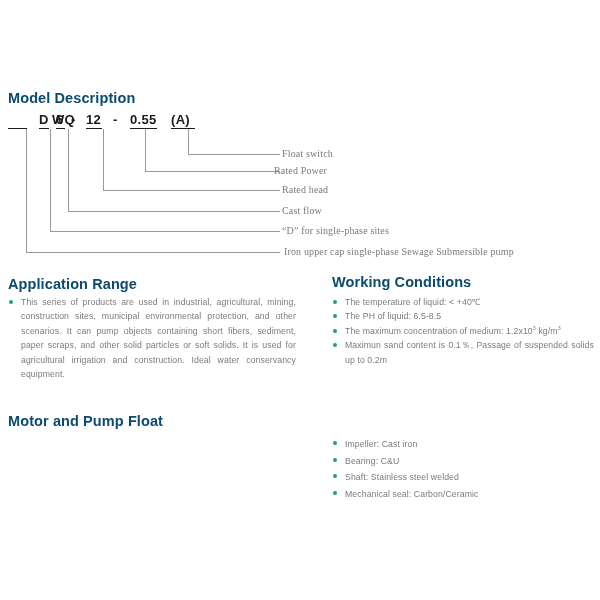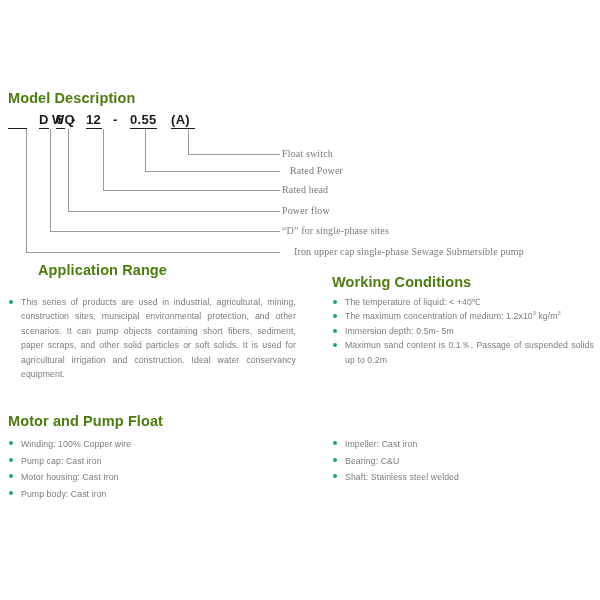--- a/index.html
+++ b/index.html
@@ -14,21 +14,21 @@
     color: #6e6e6e;
     position: relative;
     overflow: hidden;
   }
 
   .page { position: absolute; inset: 0; }
 
   
   .heading {
     position: absolute;
-    color: #4d7c0f;
+    color: #0c4a6e;
     font-size: 14.5px;
     font-weight: 700;
     letter-spacing: 0.1px;
     white-space: nowrap;
   }
 
   
   .model-code {
     position: absolute;
     left: 8px;
@@ -126,62 +126,57 @@
     </div>
 
   <div id="leader-layer">
       <div class="leader-v" style="left: 188px; top: 129px; height: 25px;"></div>
       <div class="leader-h" style="left: 188px; top: 154px; width: 84px;"></div>
       <div class="leader-h" style="left: 272px; top: 154px; width: 8px;"></div>
       <div class="leader-label" style="left: 282px; top: 149px;">Float switch</div>
       <div class="leader-v" style="left: 145px; top: 129px; height: 42px;"></div>
       <div class="leader-h" style="left: 145px; top: 171px; width: 127px;"></div>
       <div class="leader-h" style="left: 272px; top: 171px; width: 8px;"></div>
-      <div class="leader-label" style="left: 290px; top: 166px;">Rated Power</div>
+      <div class="leader-label" style="left: 274px; top: 166px;">Rated Power</div>
       <div class="leader-v" style="left: 103px; top: 129px; height: 61px;"></div>
       <div class="leader-h" style="left: 103px; top: 190px; width: 169px;"></div>
       <div class="leader-h" style="left: 272px; top: 190px; width: 8px;"></div>
       <div class="leader-label" style="left: 282px; top: 185px;">Rated head</div>
       <div class="leader-v" style="left: 68px; top: 129px; height: 82px;"></div>
       <div class="leader-h" style="left: 68px; top: 211px; width: 204px;"></div>
       <div class="leader-h" style="left: 272px; top: 211px; width: 8px;"></div>
-      <div class="leader-label" style="left: 282px; top: 206px;">Power flow</div>
+      <div class="leader-label" style="left: 282px; top: 206px;">Cast flow</div>
       <div class="leader-v" style="left: 50px; top: 129px; height: 102px;"></div>
       <div class="leader-h" style="left: 50px; top: 231px; width: 222px;"></div>
       <div class="leader-h" style="left: 272px; top: 231px; width: 8px;"></div>
       <div class="leader-label" style="left: 282px; top: 226px;">“D” for single-phase sites</div>
       <div class="leader-v" style="left: 26px; top: 129px; height: 123px;"></div>
       <div class="leader-h" style="left: 26px; top: 252px; width: 246px;"></div>
       <div class="leader-h" style="left: 272px; top: 252px; width: 8px;"></div>
-      <div class="leader-label" style="left: 294px; top: 247px;">Iron upper cap single-phase Sewage Submersible pump</div>
+      <div class="leader-label" style="left: 284px; top: 247px;">Iron upper cap single-phase Sewage Submersible pump</div>
     </div>
 
-  <div class="heading" style="left:8px; top:262px;margin-left:30px;">Application Range</div>
+  <div class="heading" style="left:8px; top:276px;">Application Range</div>
 
   <div class="col" style="left:8px; top:295px; width:288px;" id="app-range-list">
       <div class="bullet-item justify">This series of products are used in industrial, agricultural, mining, construction sites, municipal environmental protection, and other scenarios. It can pump objects containing short fibers, sediment, paper scraps, and other solid particles or soft solids. It is used for agricultural irrigation and construction. Ideal water conservancy equipment.</div>
     </div>
 
   <div class="heading" style="left:332px; top:274px;">Working Conditions</div>
 
   <div class="col" style="left:332px; top:295px; width:262px;" id="work-cond-list">
       <div class="bullet-item">The temperature of liquid: &lt; +40℃</div>
+      <div class="bullet-item">The PH of liquid: 6.5-8.5</div>
       <div class="bullet-item">The maximum concentration of medium: 1.2x10<sup>3</sup> kg/m<sup>3</sup></div>
-      <div class="bullet-item">Immersion depth: 0.5m- 5m</div>
       <div class="bullet-item justify">Maximun sand content is 0.1％, Passage of suspended solids up to 0.2m</div>
     </div>
 
   <div class="heading" style="left:8px; top:413px;">Motor and Pump Float</div>
 
-  <div class="col spec-list" style="left:8px; top:436px; width:288px;" id="mpb-left">
-      <div class="bullet-item">Winding: 100% Copper wire</div>
-      <div class="bullet-item">Pump cap: Cast iron</div>
-      <div class="bullet-item">Motor housing: Cast Iron</div>
-      <div class="bullet-item">Pump body: Cast iron</div>
-    </div>
 
   <div class="col spec-list" style="left:332px; top:436px; width:262px;" id="mpb-right">
       <div class="bullet-item">Impeller: Cast iron</div>
       <div class="bullet-item">Bearing: C&amp;U</div>
       <div class="bullet-item">Shaft: Stainless steel welded</div>
+      <div class="bullet-item">Mechanical seal: Carbon/Ceramic</div>
     </div>
 
 </div>
 
 </body></html>

